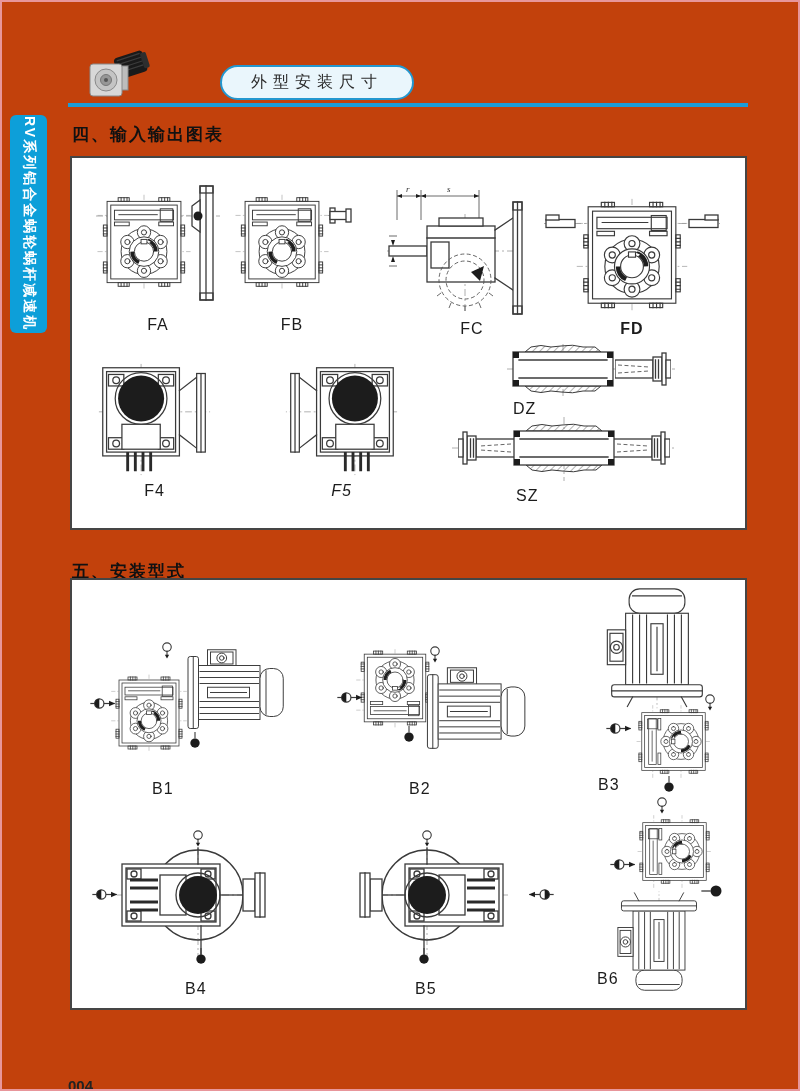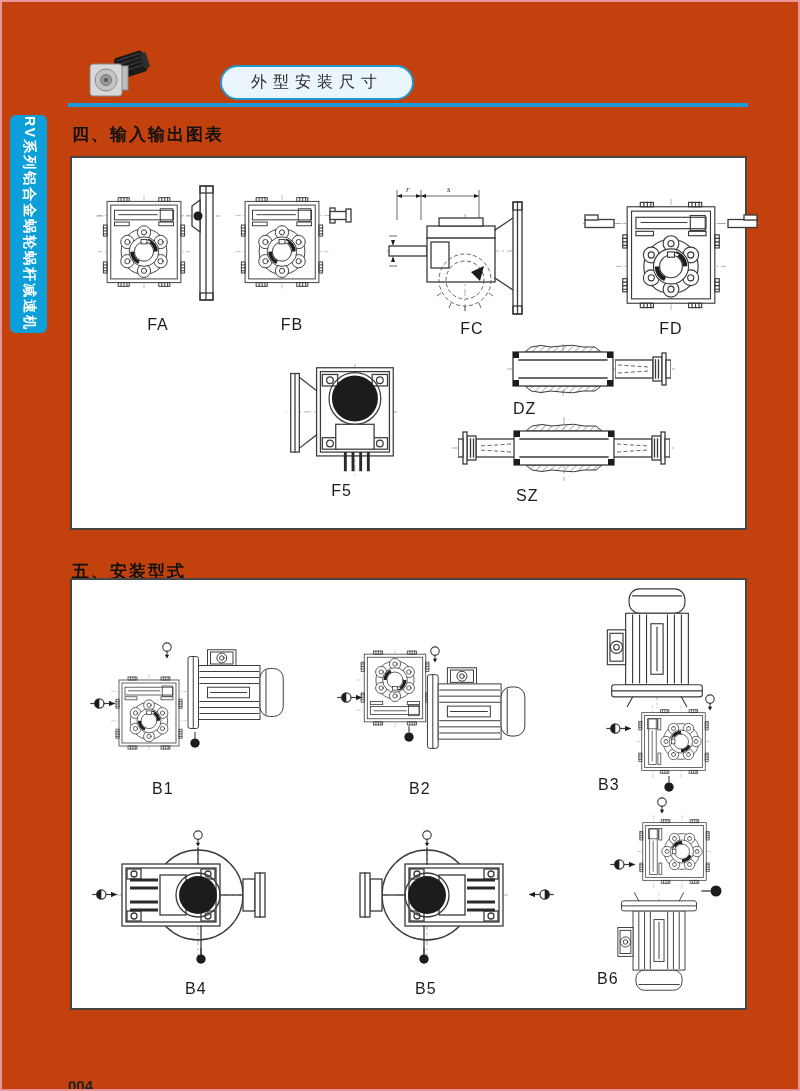--- a/index.html
+++ b/index.html
@@ -333,34 +333,40 @@
     <path class="dk" d="M84,92 L97,86 L93,101 Z"></path>
     <path class="ln" d="M108,50 L126,38 M108,98 L126,110"></path>
     <rect class="lnw" x="126" y="22" width="9" height="112"></rect>
     <line class="ln" x1="130.5" y1="22" x2="130.5" y2="134"></line>
     <rect class="ln" x="126" y="22" width="9" height="8"></rect>
     <rect class="ln" x="126" y="126" width="9" height="8"></rect>
   </svg>
   <div class="fig-label">FC</div>
 </div>
 
-<div class="fig" style="left:579px;top:178px;width:180px;height:158px;">
+<div class="fig" style="left:540px;top:178px;width:180px;height:158px;font-weight:bold;">
   <svg width="180" height="140" viewBox="0 0 180 140">
     <line class="cl" x1="2" y1="43.5" x2="178" y2="43.5"></line>
     <use href="#gb" x="33" y="18" width="114" height="114"></use>
     <rect class="lnw" x="4" y="39.5" width="29" height="8"></rect>
     <rect class="lnw" x="4" y="35" width="13" height="5"></rect>
     <rect class="lnw" x="147" y="39.5" width="29" height="8"></rect>
     <rect class="lnw" x="163" y="35" width="13" height="5"></rect>
   </svg>
   <div class="fig-label">FD</div>
 </div>
 
-
-<div class="fig" style="left:282px;top:360px;width:115px;height:138px;">
+<div class="fig" style="left:95px;top:360px;width:115px;height:138px;">
+  <svg width="115" height="116" viewBox="0 0 115 116">
+    <use href="#ftop" x="0" y="0" width="115" height="115"></use>
+  </svg>
+  <div class="fig-label">F4</div>
+</div>
+
+<div class="fig" style="left:282px;top:360px;width:115px;height:138px;font-style:italic;">
   <svg width="115" height="116" viewBox="0 0 115 116">
     <g transform="translate(115,0) scale(-1,1)">
       <use href="#ftop" x="0" y="0" width="115" height="115"></use>
     </g>
   </svg>
   <div class="fig-label">F5</div>
 </div>
 
 <div class="fig" style="left:505px;top:342px;width:170px;height:74px;">
   <svg width="170" height="52" viewBox="0 0 170 52">

